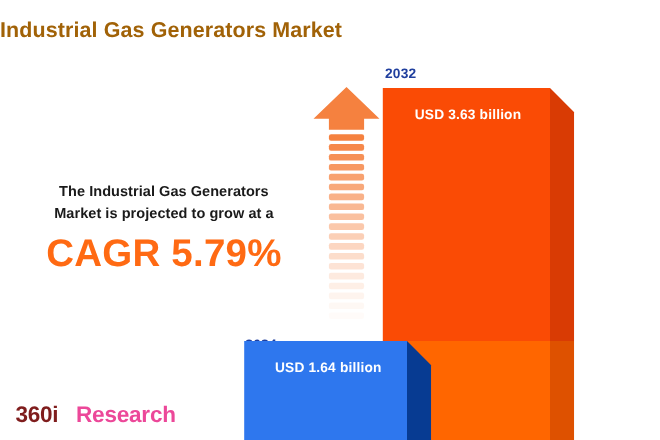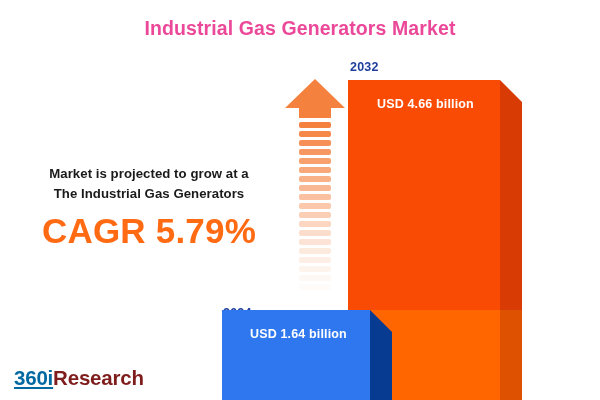--- a/index.html
+++ b/index.html
@@ -17,24 +17,24 @@
     background: #ffffff;
     overflow: hidden;
   }
 
   
   .chart-title {
     position: absolute;
     top: 17px;
     left: 0;
     width: 600px;
-    text-align: center;
+    text-align: left;
     font-size: 19.5px;
     font-weight: bold;
-    color: #ec4899;
+    color: #a16207;
     letter-spacing: 0.1px;
     white-space: nowrap;
   }
 
   
   .bar {
     position: absolute;
   }
   .bar-front {
     position: absolute;
@@ -152,22 +152,22 @@
   
   #brand-logo {
     position: absolute;
     left: 14px;
     top: 366px;
     font-size: 20.5px;
     font-weight: bold;
     letter-spacing: -0.2px;
     white-space: nowrap;
   }
-  #brand-logo .logo-a { color: #0369a1; text-decoration: underline; }
-  #brand-logo .logo-b { color: #7f1d1d; }
+  #brand-logo .logo-a { color: #7f1d1d; }
+  #brand-logo .logo-b { color: #ec4899; margin-left: 16px; }
 </style>
 </head>
 <body>
 
 <div id="infographic">
 
   <div class="chart-title">Industrial Gas Generators Market</div>
 
   <div class="year-label" id="year-2032">2032</div>
 
@@ -176,21 +176,21 @@
       <div class="overlap-shade"></div>
     </div>
     <div class="bar-side">
       <svg class="bar-side-shape" viewBox="0 0 22 320" preserveAspectRatio="none">
         <polygon points="0,0 22,22 22,230 0,230" fill="#D93B04"></polygon>
         <polygon points="0,230 22,230 22,320 0,320" fill="#DE5100"></polygon>
       </svg>
     </div>
   </div>
 
-  <div class="value-label" id="value-2032">USD 4.66 billion</div>
+  <div class="value-label" id="value-2032">USD 3.63 billion</div>
 
   <div class="year-label" id="year-2024">2024</div>
 
   <div class="bar" id="bar-2024">
     <div class="bar-front"></div>
     <div class="bar-side">
       <svg class="bar-side-shape" viewBox="0 0 22 90" preserveAspectRatio="none">
         <polygon points="0,0 22,22 22,90 0,90" fill="#073B92"></polygon>
       </svg>
     </div>
@@ -221,22 +221,22 @@
         <rect x="15" y="170" width="32" height="6" rx="2" opacity="0.17"></rect>
         <rect x="15" y="179" width="32" height="6" rx="2" opacity="0.13"></rect>
         <rect x="15" y="188" width="32" height="6" rx="2" opacity="0.09"></rect>
         <rect x="15" y="197" width="32" height="6" rx="2" opacity="0.06"></rect>
         <rect x="15" y="206" width="32" height="6" rx="2" opacity="0.03"></rect>
       </g>
     </svg>
   </div>
 
   <div class="caption-block">
+    <div class="caption-line">The Industrial Gas Generators</div>
     <div class="caption-line">Market is projected to grow at a</div>
-    <div class="caption-line">The Industrial Gas Generators</div>
     <div class="cagr-line">CAGR 5.79%</div>
   </div>
 
   <div id="brand-logo">
     <span class="logo-a">360i</span><span class="logo-b">Research</span>
   </div>
 
 </div>
 
 </body></html>

